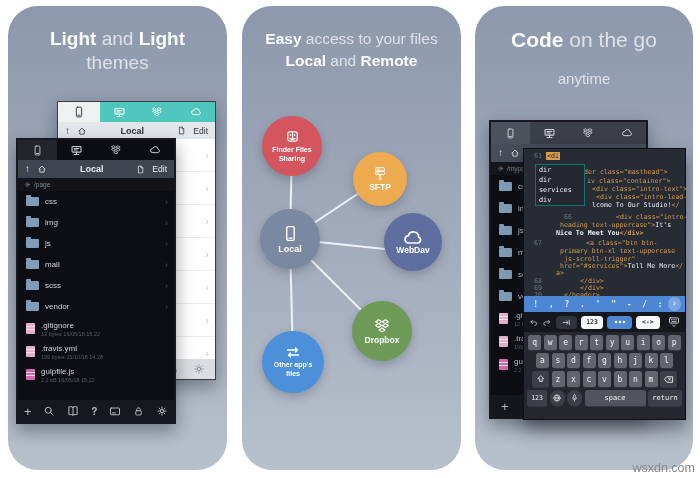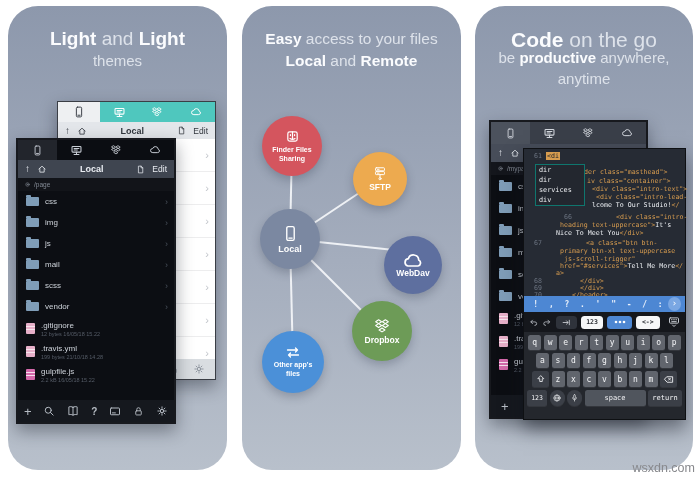--- a/index.html
+++ b/index.html
@@ -65,21 +65,21 @@
 </style>
 </head>
 <body>
 
 <div id="stage">
 
   <div class="panel" id="panel-left">
     <div class="ptitle" style="top:22px;font-size:19px;">
       <b>Light</b><span> and </span><b>Light</b>
     </div>
-    <div class="ptitle" style="top:46px;font-size:15px;">
+    <div class="ptitle" style="top:46px;font-size:19px;">
       <span>themes</span>
     </div>
 
     <div class="phone" style="left:49px;top:95px;width:157px;height:277px;background:#fff;border:1px solid #3a3e45;">
       <div class="tabbar" style="height:20px;background:#4fc7be;">
         <div class="tabcell" style="flex:0 0 42px;background:#eef0f2;color:#3a3f47;">
           <svg class="svgi" width="12" height="14" viewBox="0 0 16 16">
               <rect x="4.5" y="1.5" width="7" height="13" rx="1.5"></rect>
               <line x1="6.5" y1="12.3" x2="9.5" y2="12.3"></line>
             </svg>
@@ -325,21 +325,21 @@
     </div>
 
     <div class="bubble" style="left:18px;top:203px;width:60px;height:60px;background:#7b88a1;">
       <svg class="svgi" width="17" height="19" viewBox="0 0 16 16">
           <rect x="4.5" y="1.5" width="7" height="13" rx="1.5"></rect>
           <line x1="6.5" y1="12.3" x2="9.5" y2="12.3"></line>
         </svg>
       <div class="blabel" style="font-size:9px;margin-top:1px;">Local</div>
     </div>
 
-    <div class="bubble" style="left:142px;top:230px;width:58px;height:58px;background:#5e6f9f;">
+    <div class="bubble" style="left:142px;top:207px;width:58px;height:58px;background:#5e6f9f;">
       <svg width="22" height="16" viewBox="0 0 16 12">
           <path d="M4.2 10.5a2.8 2.8 0 0 1 .3-5.5A4 4 0 0 1 12.3 6a2.4 2.4 0 0 1-.6 4.5z" fill="none" stroke="#fff" stroke-width="1.3" stroke-linejoin="round"></path>
         </svg>
       <div class="blabel" style="font-size:8.5px;margin-top:1px;">WebDav</div>
     </div>
 
     <div class="bubble" style="left:110px;top:295px;width:60px;height:60px;background:#6d9b57;">
       <svg class="svgi" width="18" height="18" viewBox="0 0 16 16" style="stroke-width:1">
           <path d="M5 2.5l2.6 1.7L5 5.9 2.4 4.2zM11 2.5l2.6 1.7L11 5.9 8.4 4.2zM5 5.9l2.6 1.7L5 9.3 2.4 7.6zM11 5.9l2.6 1.7L11 9.3 8.4 7.6zM8 9.8l2.6 1.7L8 13.2l-2.6-1.7z"></path>
         </svg>
@@ -355,23 +355,20 @@
           <div>Other app's</div>
           <div>files</div>
         </div>
     </div>
   </div>
 
   <div class="panel" id="panel-right">
     <div class="ptitle" style="top:22px;font-size:21px;">
       <b>Code</b><span> on the go</span>
     </div>
-    <div class="ptitle" style="top:43px;font-size:15px;">
-      <span>be </span><b>productive</b><span> anywhere,</span>
-    </div>
     <div class="ptitle" style="top:64px;font-size:15px;">
       <span>anytime</span>
     </div>
 
     <div class="phone" style="left:14px;top:114px;width:155px;height:295px;background:#0c0e13;border:2px solid #17191e;">
       <div class="tabbar" style="height:22px;background:#3a3f49;color:#d3d7dd;">
         <div class="tabcell" style="background:#4c525d;">
           <svg class="svgi" width="11" height="13" viewBox="0 0 16 16">
               <rect x="4.5" y="1.5" width="7" height="13" rx="1.5"></rect>
               <line x1="6.5" y1="12.3" x2="9.5" y2="12.3"></line>
@@ -494,21 +491,21 @@
         <div class="cl" style="top:52px;">
             <span class="t" style="left:60px;margin-left:8px;"><span class="cb">lcome To Our Studio!</span><span class="ca">&lt;/</span></span>
           </div>
         <div class="cl" style="top:64px;margin-left:30px;">
             <span class="g">66</span>
             <span class="t" style="left:62px;"><span class="ca">&lt;div class="intro-</span></span>
           </div>
         <div class="cl" style="top:72px;">
             <span class="t" style="left:36px;"><span class="ca">heading text-uppercase"&gt;</span><span class="cb">It's</span></span>
           </div>
-        <div class="cl" style="top:80px;">
+        <div class="cl" style="top:80px;font-weight:bold;">
             <span class="t" style="left:32px;"><span class="cb">Nice To Meet You</span><span class="ca">&lt;/div&gt;</span></span>
           </div>
         <div class="cl" style="top:90px;">
             <span class="g">67</span>
             <span class="t" style="left:62px;"><span class="ca">&lt;a class="btn btn-</span></span>
           </div>
         <div class="cl" style="top:98px;">
             <span class="t" style="left:36px;"><span class="ca">primary btn-xl text-uppercase</span></span>
           </div>
         <div class="cl" style="top:106px;">
@@ -523,21 +520,21 @@
         <div class="cl" style="top:128px;">
             <span class="g">68</span>
             <span class="t" style="left:56px;"><span class="ca">&lt;/div&gt;</span></span>
           </div>
         <div class="cl" style="top:135px;">
             <span class="g">69</span>
             <span class="t" style="left:56px;"><span class="ca">&lt;/div&gt;</span></span>
           </div>
         <div class="cl" style="top:142px;">
             <span class="g">70</span>
-            <span class="t" style="left:48px;"><span class="ca">&lt;/header&gt;</span></span>
+            <span class="t" style="left:40px;"><span class="ca">&lt;/header&gt;</span></span>
           </div>
         <div id="popup">
           <div>dir</div>
           <div>dir</div>
           <div>services</div>
           <div>div</div>
         </div>
       </div>
 
       <div id="bluebar">

